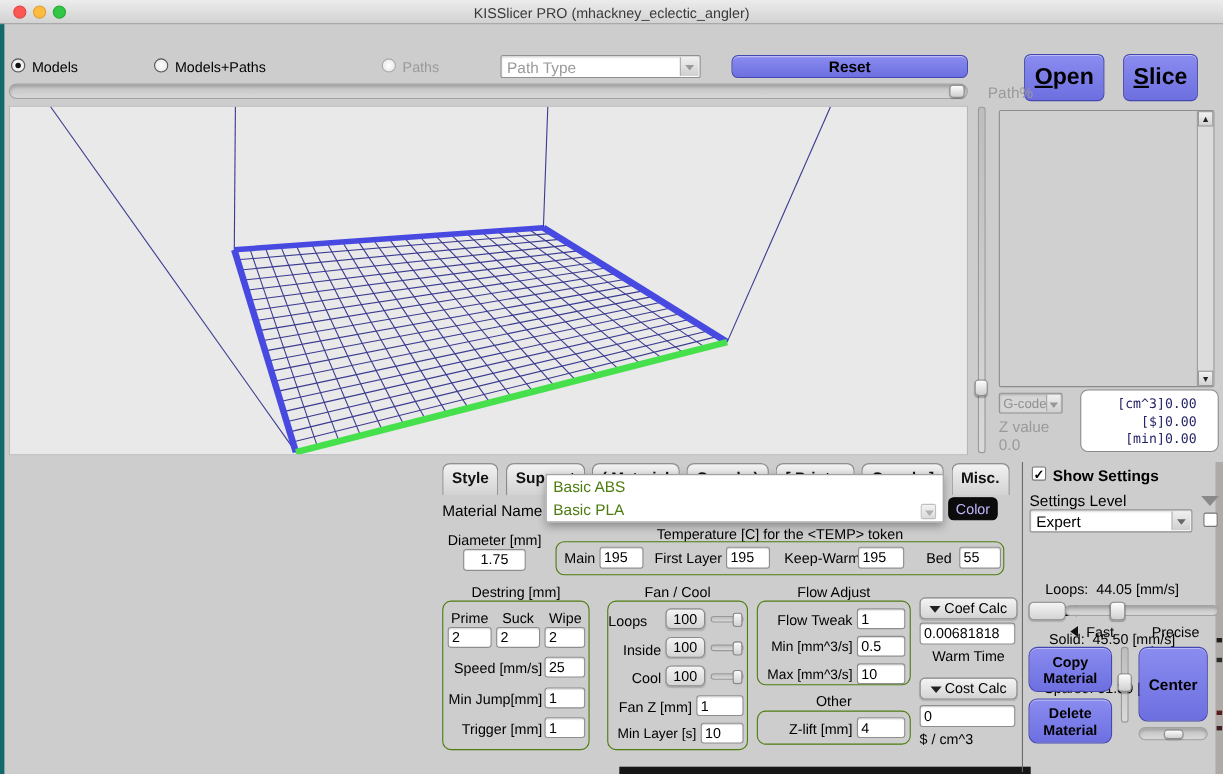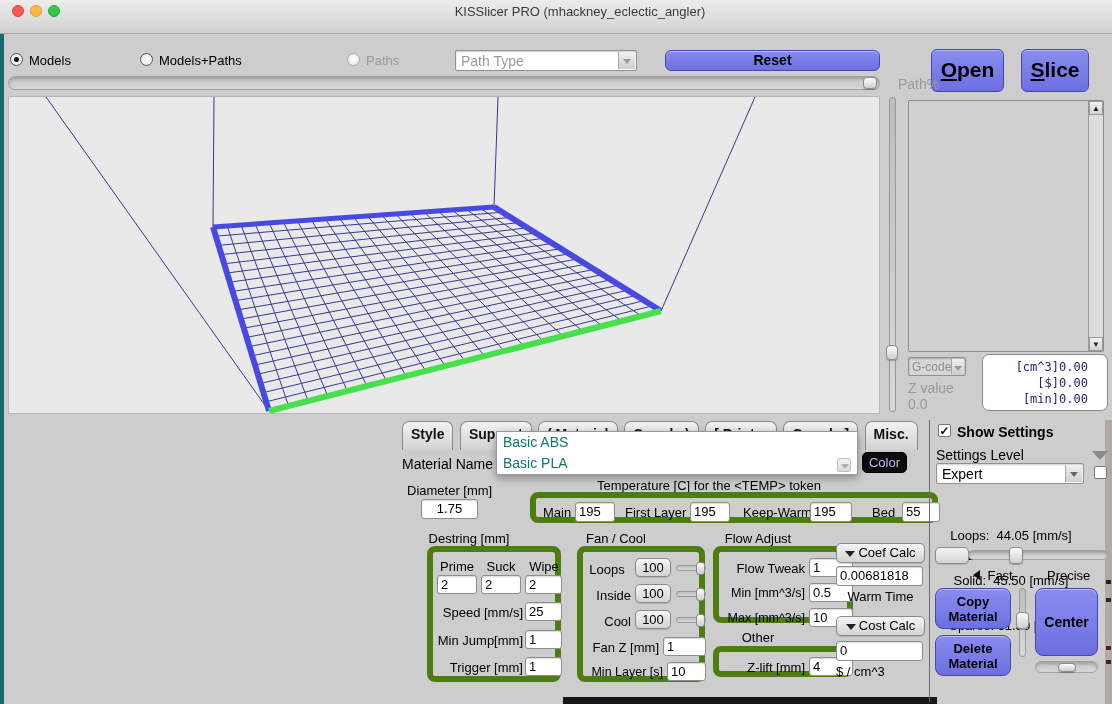--- a/index.html
+++ b/index.html
@@ -4,22 +4,22 @@
 <style>
   * { box-sizing: border-box; margin: 0; padding: 0; }
   html,body { width:1112px; height:704px; overflow:hidden; }
   body { font-family:"Liberation Sans", sans-serif; background:#cdcdcd; position:relative; }
   .abs { position:absolute; }
   .lbl { font-size:13px; color:#000; }
   .dis { color:#9a9a9a; }
   .bold { font-weight:bold; }
 
   
-  .titlebar { left:0; top:0; width:1112px; height:34px;
-    background:linear-gradient(#ececec,#d2d2d2); border-bottom:1px solid #a6a6a6;padding-left:24px; }
+  .titlebar { left:0; top:0; width:1112px; height:22px;
+    background:linear-gradient(#ececec,#d2d2d2); border-bottom:1px solid #a6a6a6; }
   .tl { width:12px; height:12px; border-radius:50%; top:5px; }
   .title-text { width:100%; text-align:center; top:4px; font-size:13px; color:#3a3a3a; }
 
   
   .radio { width:13px; height:13px; border-radius:50%; border:1px solid #555;
     background:radial-gradient(#fff,#e2e2e2); }
   .radio.sel::after { content:""; position:absolute; left:3px; top:3px; width:5px; height:5px;
     border-radius:50%; background:#111; }
   .radio.off { border-color:#aaa; }
 
@@ -45,36 +45,36 @@
 
   .panel-list { left:908px; top:100px; width:196px; height:252px; background:#d0d0d0;
     border:1px solid #8c8c8c; border-radius:2px; }
   .scrollbar { position:absolute; right:0; top:0; bottom:0; width:15px; background:#dcdcdc;
     border-left:1px solid #9a9a9a; }
   .sb-btn { position:absolute; left:0; width:14px; height:14px; background:linear-gradient(#f2f2f2,#d2d2d2);
     border:1px solid #9a9a9a; font-size:8px; text-align:center; line-height:13px; color:#222; }
 
   .input { background:#fff; border:1px solid #8e8e8e; border-radius:3px; font-size:13px;
     padding:1px 3px; color:#000; box-shadow:inset 0 1px 1px rgba(0,0,0,.15); }
-  .grp { border:6px solid #4d7c0f; border-radius:8px;margin-left:25px; }
+  .grp { border:1px solid #4d7c0f; border-radius:8px; }
   .grp-title { text-align:center; font-size:13px; color:#000; }
   .btn-grey { background:linear-gradient(#f4f4f4,#d4d4d4); border:1px solid #8a8a8a;
     border-radius:5px; font-size:13px; text-align:center; color:#000;
     box-shadow:0 1px 1px rgba(0,0,0,.15); }
   .mini-track { background:linear-gradient(#bdbdbd,#d9d9d9); border:1px solid #999;
     border-radius:3px; }
   .mini-handle { position:absolute; width:9px; height:13px; top:-4px;
     background:linear-gradient(#fbfbfb,#d0d0d0); border:1px solid #888; border-radius:3px; }
 
   .tab { display:inline-block; background:linear-gradient(#f2f2f2,#d2d2d2);
     border:1px solid #8a8a8a; border-bottom:none; border-radius:7px 7px 0 0;
     font-size:14px; font-weight:bold; padding:4px 8px 8px 8px; margin-right:2px; color:#111; }
 
   .dd-list { background:#fff; border:1px solid #9a9a9a; box-shadow:0 3px 8px rgba(0,0,0,.35); z-index:20; }
-  .dd-item { font-size:14px; color:#0f766e; padding:2px 6px; height:21px; line-height:17px; }
+  .dd-item { font-size:14px; color:#4d7c0f; padding:2px 6px; height:21px; line-height:17px; }
 
   .check { width:13px; height:13px; background:#fff; border:1px solid #777; border-radius:2px;
     font-size:12px; line-height:12px; font-weight:bold; text-align:center; color:#000; }
 
   .tri-left { width:0; height:0; border-top:5px solid transparent; border-bottom:5px solid transparent;
     border-right:7px solid #111; display:inline-block; }
   .tri-right { width:0; height:0; border-top:5px solid transparent; border-bottom:5px solid transparent;
     border-left:7px solid #111; display:inline-block; }
   .tri-dn-sm { width:0; height:0; border-left:5px solid transparent; border-right:5px solid transparent;
     border-top:6px solid #222; display:inline-block; margin-right:3px; }
@@ -281,21 +281,21 @@
   <span class="abs lbl" style="left:0;top:53px;width:90px;text-align:right;">Speed [mm/s]</span>
   <div class="abs input" style="left:92px;top:50px;width:37px;height:19px;">25</div>
   <span class="abs lbl" style="left:0;top:81px;width:90px;text-align:right;">Min Jump[mm]</span>
   <div class="abs input" style="left:92px;top:78px;width:37px;height:19px;">1</div>
   <span class="abs lbl" style="left:0;top:108px;width:90px;text-align:right;">Trigger [mm]</span>
   <div class="abs input" style="left:92px;top:105px;width:37px;height:19px;">1</div>
 </div>
 
 <span class="abs grp-title" style="left:552px;top:531px;width:128px;">Fan / Cool</span>
 <div class="abs grp" style="left:552px;top:546px;width:128px;height:136px;">
-  <span class="abs lbl" style="left:0;top:10px;width:48px;text-align:center;">Loops</span>
+  <span class="abs lbl" style="left:0;top:10px;width:48px;text-align:left;">Loops</span>
   <div class="abs btn-grey" style="left:52px;top:6px;width:36px;height:19px;line-height:17px;">100</div>
   <div class="abs mini-track" style="left:93px;top:13px;width:30px;height:6px;">
     <div class="mini-handle" style="right:0;"></div>
   </div>
   <span class="abs lbl" style="left:0;top:36px;width:48px;text-align:right;">Inside</span>
   <div class="abs btn-grey" style="left:52px;top:32px;width:36px;height:19px;line-height:17px;">100</div>
   <div class="abs mini-track" style="left:93px;top:39px;width:30px;height:6px;">
     <div class="mini-handle" style="right:0;"></div>
   </div>
   <span class="abs lbl" style="left:0;top:62px;width:48px;text-align:right;">Cool</span>

